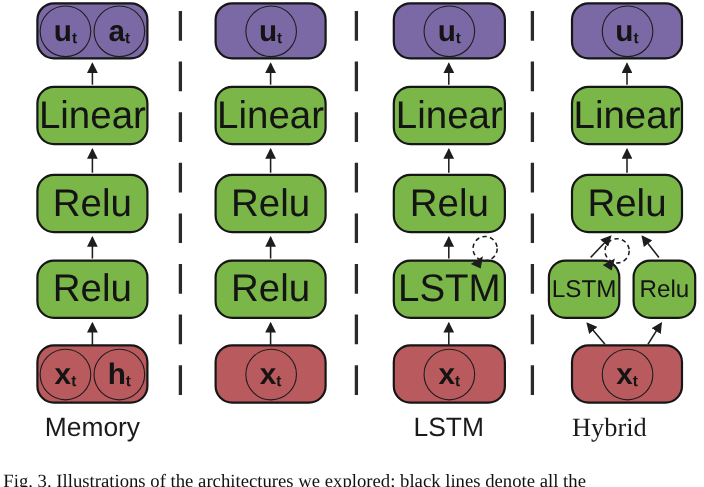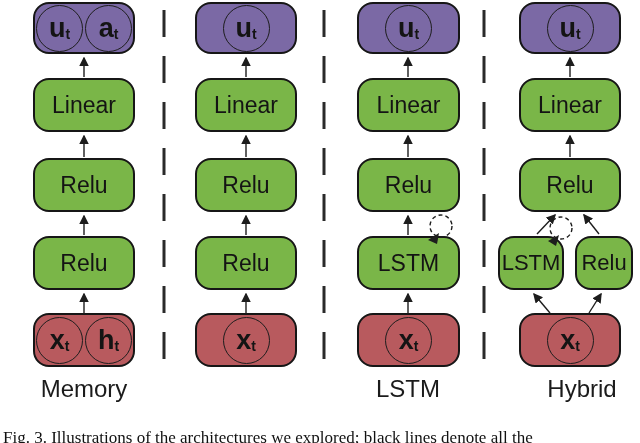--- a/index.html
+++ b/index.html
@@ -7,21 +7,21 @@
     position:relative;width:640px;height:443px;background:#ffffff;
     overflow:hidden;font-family:"Liberation Sans",sans-serif;
   }
   .overlay{position:absolute;left:0;top:0;width:640px;height:443px;pointer-events:none;z-index:5;}
   .node{
     position:absolute;height:54px;border:2px solid #161616;border-radius:16px;
     box-sizing:border-box;display:flex;align-items:center;justify-content:center;
     z-index:2;color:#141414;
   }
   .node.out{background:var(--output-fill,#7b69a5);height:52px;}
-  .node.layer{background:var(--layer-fill,#7ab648);font-size:23px;letter-spacing:0px;}
+  .node.layer{background:var(--layer-fill,#7ab648);font-size:35px;letter-spacing:0px;}
   .node.layer.small{font-size:22px;}
   .node.inp{background:var(--input-fill,#b85a5e);}
   .circ{
     width:47px;height:47px;border:1.6px solid #1d1d1d;border-radius:50%;
     box-sizing:border-box;display:inline-flex;align-items:center;justify-content:center;
     margin:0 1px;flex:none;
   }
   .circ .sym{font-size:27px;font-weight:bold;line-height:1;}
   .circ sub{font-size:14px;font-weight:bold;line-height:1;transform:translateY(6px);}
   .col-label{
@@ -157,17 +157,17 @@
   <div class="node layer" style="left:519px;top:78px;width:102px;">Linear</div>
   <div class="node layer" style="left:519px;top:158px;width:102px;">Relu</div>
   <div class="node layer small" style="left:498px;top:236px;width:66px;">LSTM</div>
   <div class="node layer small" style="left:575px;top:236px;width:58px;">Relu</div>
   <div class="node inp" style="left:519px;top:313px;width:102px;">
     <span class="circ">
         <span class="sym">x</span>
         <sub>t</sub>
       </span>
   </div>
-  <div class="col-label" style="left:524px;width:116px;">Hybrid</div>
+  <div class="col-label" style="left:496px;width:116px;font-family:Liberation Serif, serif;">Hybrid</div>
 
   <div class="caption">Fig. 3.      Illustrations of the architectures we explored; black lines denote all the</div>
 
 </div>
 
 </body></html>

